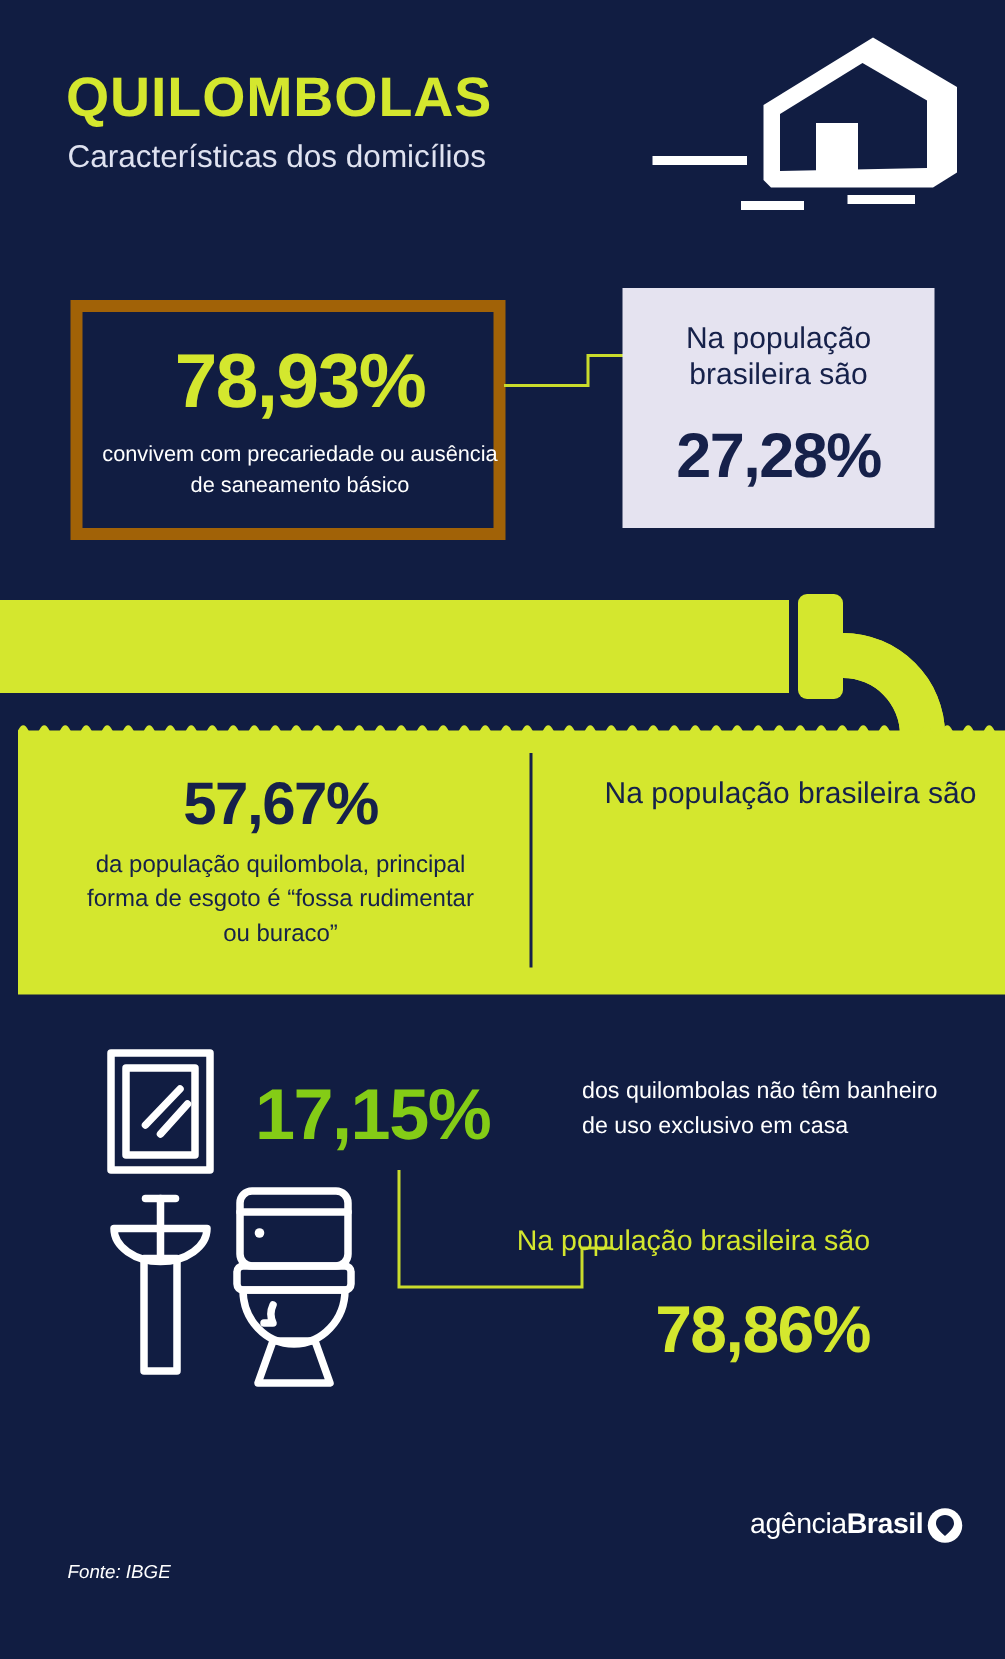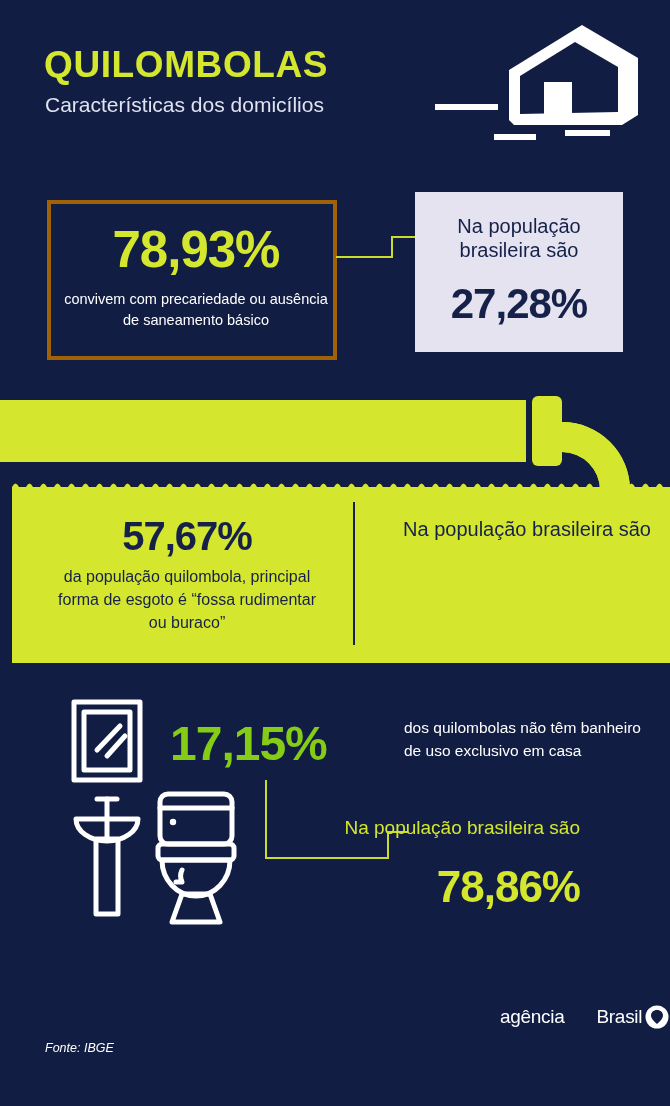--- a/index.html
+++ b/index.html
@@ -21,21 +21,21 @@
   #subtitle {
     position:absolute; left:45px; top:94px;
     font-size:21px; font-weight:400; color:#dfe2f0; line-height:1;
   }
   #house-icon { position:absolute; left:432px; top:20px; }
 
   
   #sec1 { position:absolute; left:0; top:175px; width:670px; height:215px; }
   #stat1-box {
     position:absolute; left:47px; top:25px; width:290px; height:160px;
-    border:4px solid #a16207;
+    border:8px solid #a16207;
   }
   #stat1-pct {
     position:absolute; left:0; top:16px; width:290px; text-align:center;
     color:#d4e72e; font-size:51px; font-weight:bold; letter-spacing:-1px;
   }
   #stat1-desc {
     position:absolute; left:10px; top:85px; width:270px; text-align:center;
     color:#ffffff; font-size:14.5px; line-height:1.45;
   }
   #connector1 { position:absolute; left:336px; top:55px; }
@@ -85,36 +85,36 @@
 
   
   #sec3 { position:absolute; left:0; top:663px; width:670px; height:310px; }
   #bath-icons { position:absolute; left:70px; top:35px; }
   #stat3-pct {
     position:absolute; left:170px; top:716px;
     color:#84cc16; font-size:48px; font-weight:bold; letter-spacing:-1px;
   }
   #stat3-desc {
     position:absolute; left:388px; top:717px; width:250px;
-    color:#ffffff; font-size:15.5px; line-height:1.47;margin-left:16px;
+    color:#ffffff; font-size:15.5px; line-height:1.47;
   }
   #connector3 { position:absolute; left:258px; top:780px; }
   #side3-label {
     position:absolute; left:330px; top:816px; width:250px; text-align:right;
     color:#d4e72e; font-size:19px; line-height:1.25;
   }
   #side3-pct {
     position:absolute; left:330px; top:862px; width:250px; text-align:right;
     color:#d4e72e; font-size:44px; font-weight:bold; letter-spacing:-1px;
   }
 
   
   #logo { position:absolute; left:500px; top:1005px; display:flex; align-items:center; }
   #logo-agencia { color:#ffffff; font-size:19px; font-weight:300; letter-spacing:-0.3px; }
-  #logo-brasil  { color:#ffffff; font-size:19px; font-weight:normal; letter-spacing:-0.3px;padding-left:32px; }
+  #logo-brasil  { color:#ffffff; font-size:19px; font-weight:bold; letter-spacing:-0.3px; }
   #logo-mark { margin-left:3px; display:block; }
   #source {
     position:absolute; left:45px; top:1041px;
     color:#ffffff; font-size:12.5px; font-style:italic;
   }
 </style>
 </head>
 <body>
 
 <div id="header">

